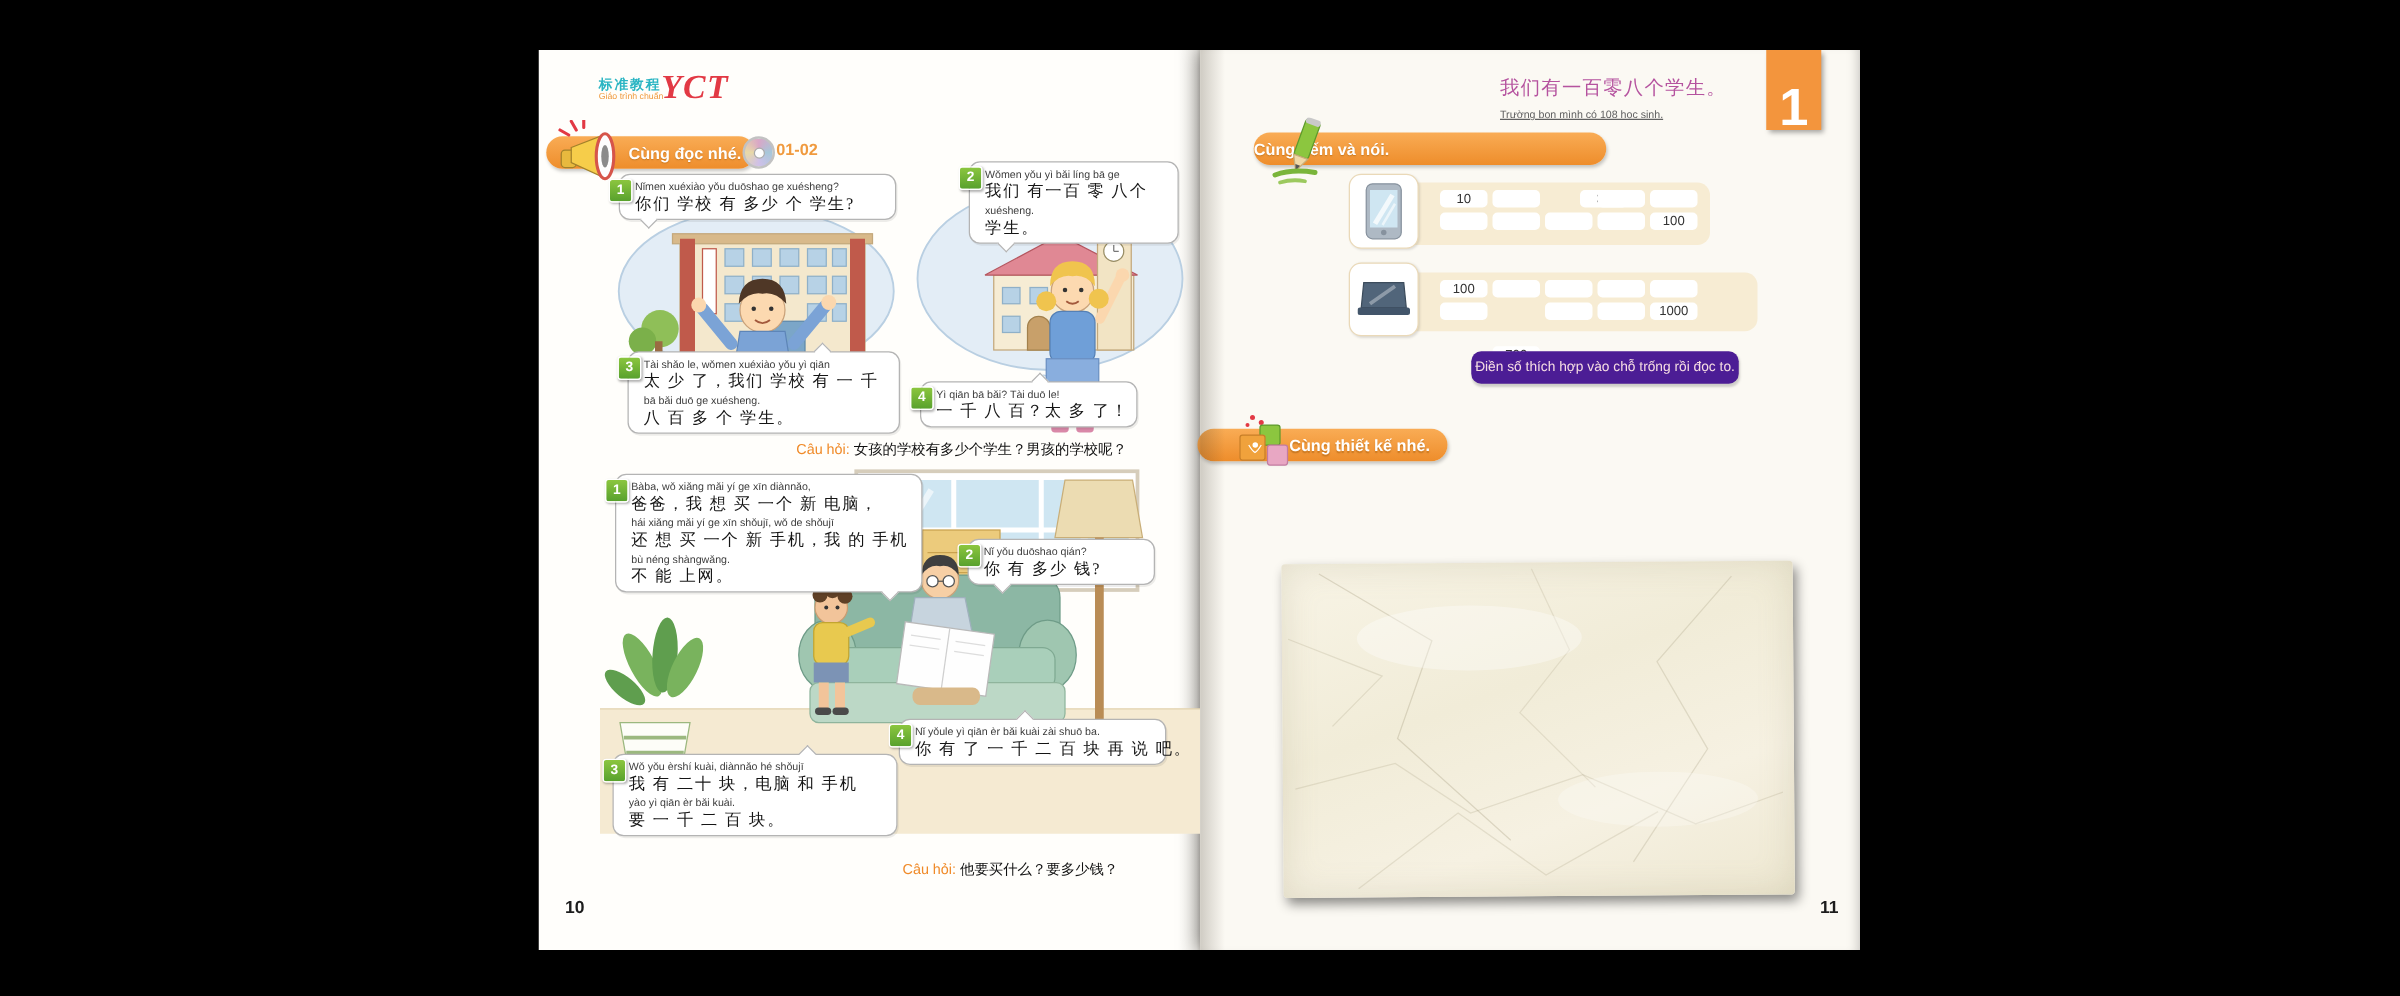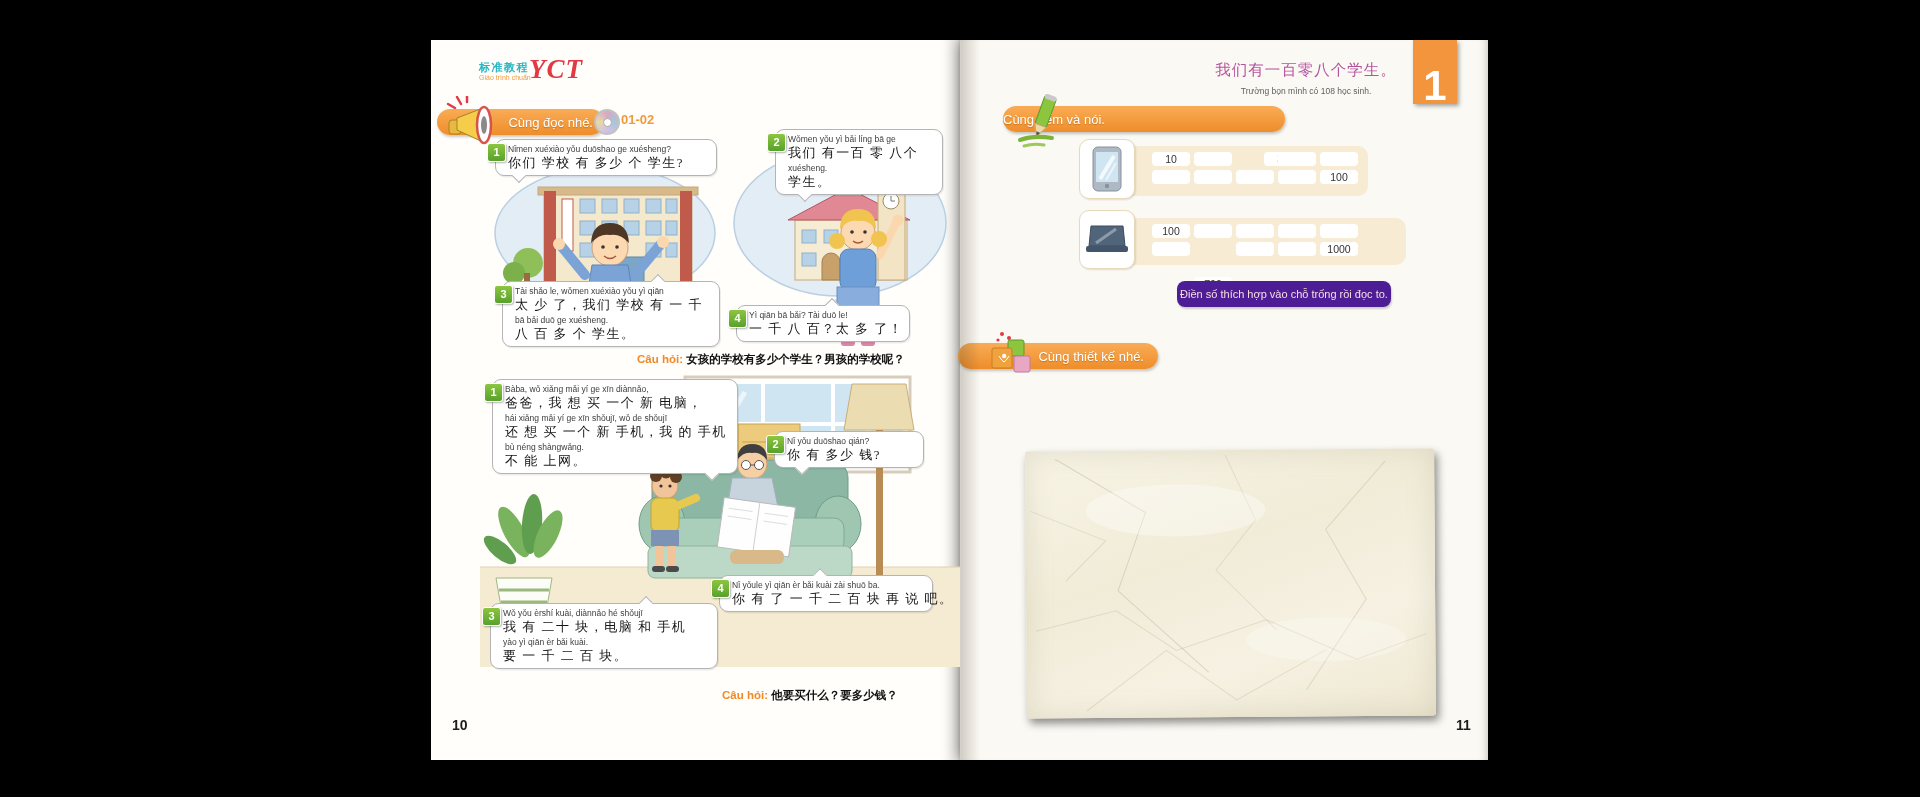--- a/index.html
+++ b/index.html
@@ -16,51 +16,51 @@
 
   
   .logo-zh{left:479px;top:60px;font-size:11px;font-weight:bold;color:#2ab5c3;letter-spacing:1.5px;}
   .logo-vi{left:479px;top:74px;font-size:7px;color:#f09a3e;}
   .logo-brand{left:529px;top:54px;font-family:"Liberation Serif",serif;font-style:italic;font-weight:bold;
               font-size:27px;color:#e23944;letter-spacing:1px;}
 
   
   .banner{position:absolute;height:26px;border-radius:13px;display:flex;align-items:center;
           background:linear-gradient(180deg,#f9ac55,#ee8d2b);box-shadow:1px 2px 3px rgba(0,0,0,.22);
-          color:#fff;font-weight:normal;font-size:13px;}
+          color:#fff;font-weight:bold;font-size:13px;}
   .banner span{text-shadow:0 1px 1px rgba(160,90,10,.5);}
 
   
   .bubble{position:absolute;background:#fff;border:1.5px solid #b4b4b4;border-radius:9px;
           padding:3px 8px 3px 12px;z-index:5;box-shadow:1px 1.5px 0 rgba(0,0,0,.07);}
   .bubble .py{font-size:8.5px;color:#3c3c3c;line-height:1.45;white-space:nowrap;}
   .bubble .zh{font-family:"Liberation Serif","DejaVu Serif",serif;font-size:13px;letter-spacing:1.5px;
               color:#151515;line-height:1.2;margin-bottom:1px;white-space:nowrap;}
   .badge{position:absolute;left:-9px;top:3px;width:17px;height:17px;border-radius:3px;z-index:6;
          background:linear-gradient(180deg,#8cc63f,#58a12d);border:1px solid #fff;
          box-shadow:1px 1px 2px rgba(0,0,0,.3);color:#fff;font-weight:bold;font-size:11px;
          text-align:center;line-height:16px;}
   .tail{position:absolute;width:9px;height:9px;background:#fff;transform:rotate(45deg);}
   .tail-down{bottom:-6px;border-right:1.5px solid #b4b4b4;border-bottom:1.5px solid #b4b4b4;}
   .tail-up{top:-6px;border-left:1.5px solid #b4b4b4;border-top:1.5px solid #b4b4b4;}
 
-  .qline{position:absolute;font-size:11.5px;font-weight:bold;color:#111;white-space:nowrap;z-index:5;}
+  .qline{position:absolute;font-size:11.5px;font-weight:normal;color:#111;white-space:nowrap;z-index:5;}
   .qline .qlabel{color:#f08a28;}
 
   .hint-box{position:absolute;left:535px;top:686px;width:226px;border-radius:10px;background:#8b90c9;
             box-shadow:2px 3px 0 #6d72a8;color:#f2f1fa;font-size:10.5px;line-height:1.55;
             padding:6px 12px 7px 12px;text-align:left;z-index:5;}
   .hint-box .first-indent{display:inline-block;width:18px;}
 
   .pagenum{position:absolute;font-size:14px;font-weight:bold;color:#1c1c1c;}
 
   
-  .lesson-zh{left:1200px;top:60px;width:212px;text-align:center;font-family:"Liberation Serif","DejaVu Serif",serif;
+  .lesson-zh{left:1200px;top:60px;width:212px;text-align:left;font-family:"Liberation Serif","DejaVu Serif",serif;
              font-size:15.5px;color:#b5539f;letter-spacing:1px;}
-  .lesson-vi{left:1200px;top:86px;width:212px;text-align:center;font-size:8.5px;color:#606060;}
+  .lesson-vi{left:1200px;top:86px;width:212px;text-align:left;font-size:8.5px;color:#606060;text-decoration:underline;}
   .unit-badge{left:1413px;top:40px;width:44px;height:64px;background:#f3953d;display:flex;
               align-items:flex-end;justify-content:center;color:#fff;font-weight:bold;font-size:42px;
               line-height:.85;box-shadow:2px 2px 4px rgba(0,0,0,.35);}
 
   .ex-rect{position:absolute;background:#f7ecd3;border-radius:10px;}
   .ex-tile{position:absolute;background:#fff;border:1px solid #ead9b8;border-radius:10px;
            box-shadow:1px 1px 2px rgba(0,0,0,.12);display:flex;align-items:center;justify-content:center;}
   .slot{position:absolute;width:38px;height:14px;background:#fff;border-radius:4px;
         font-size:10.5px;color:#333;text-align:center;line-height:14px;}
 

